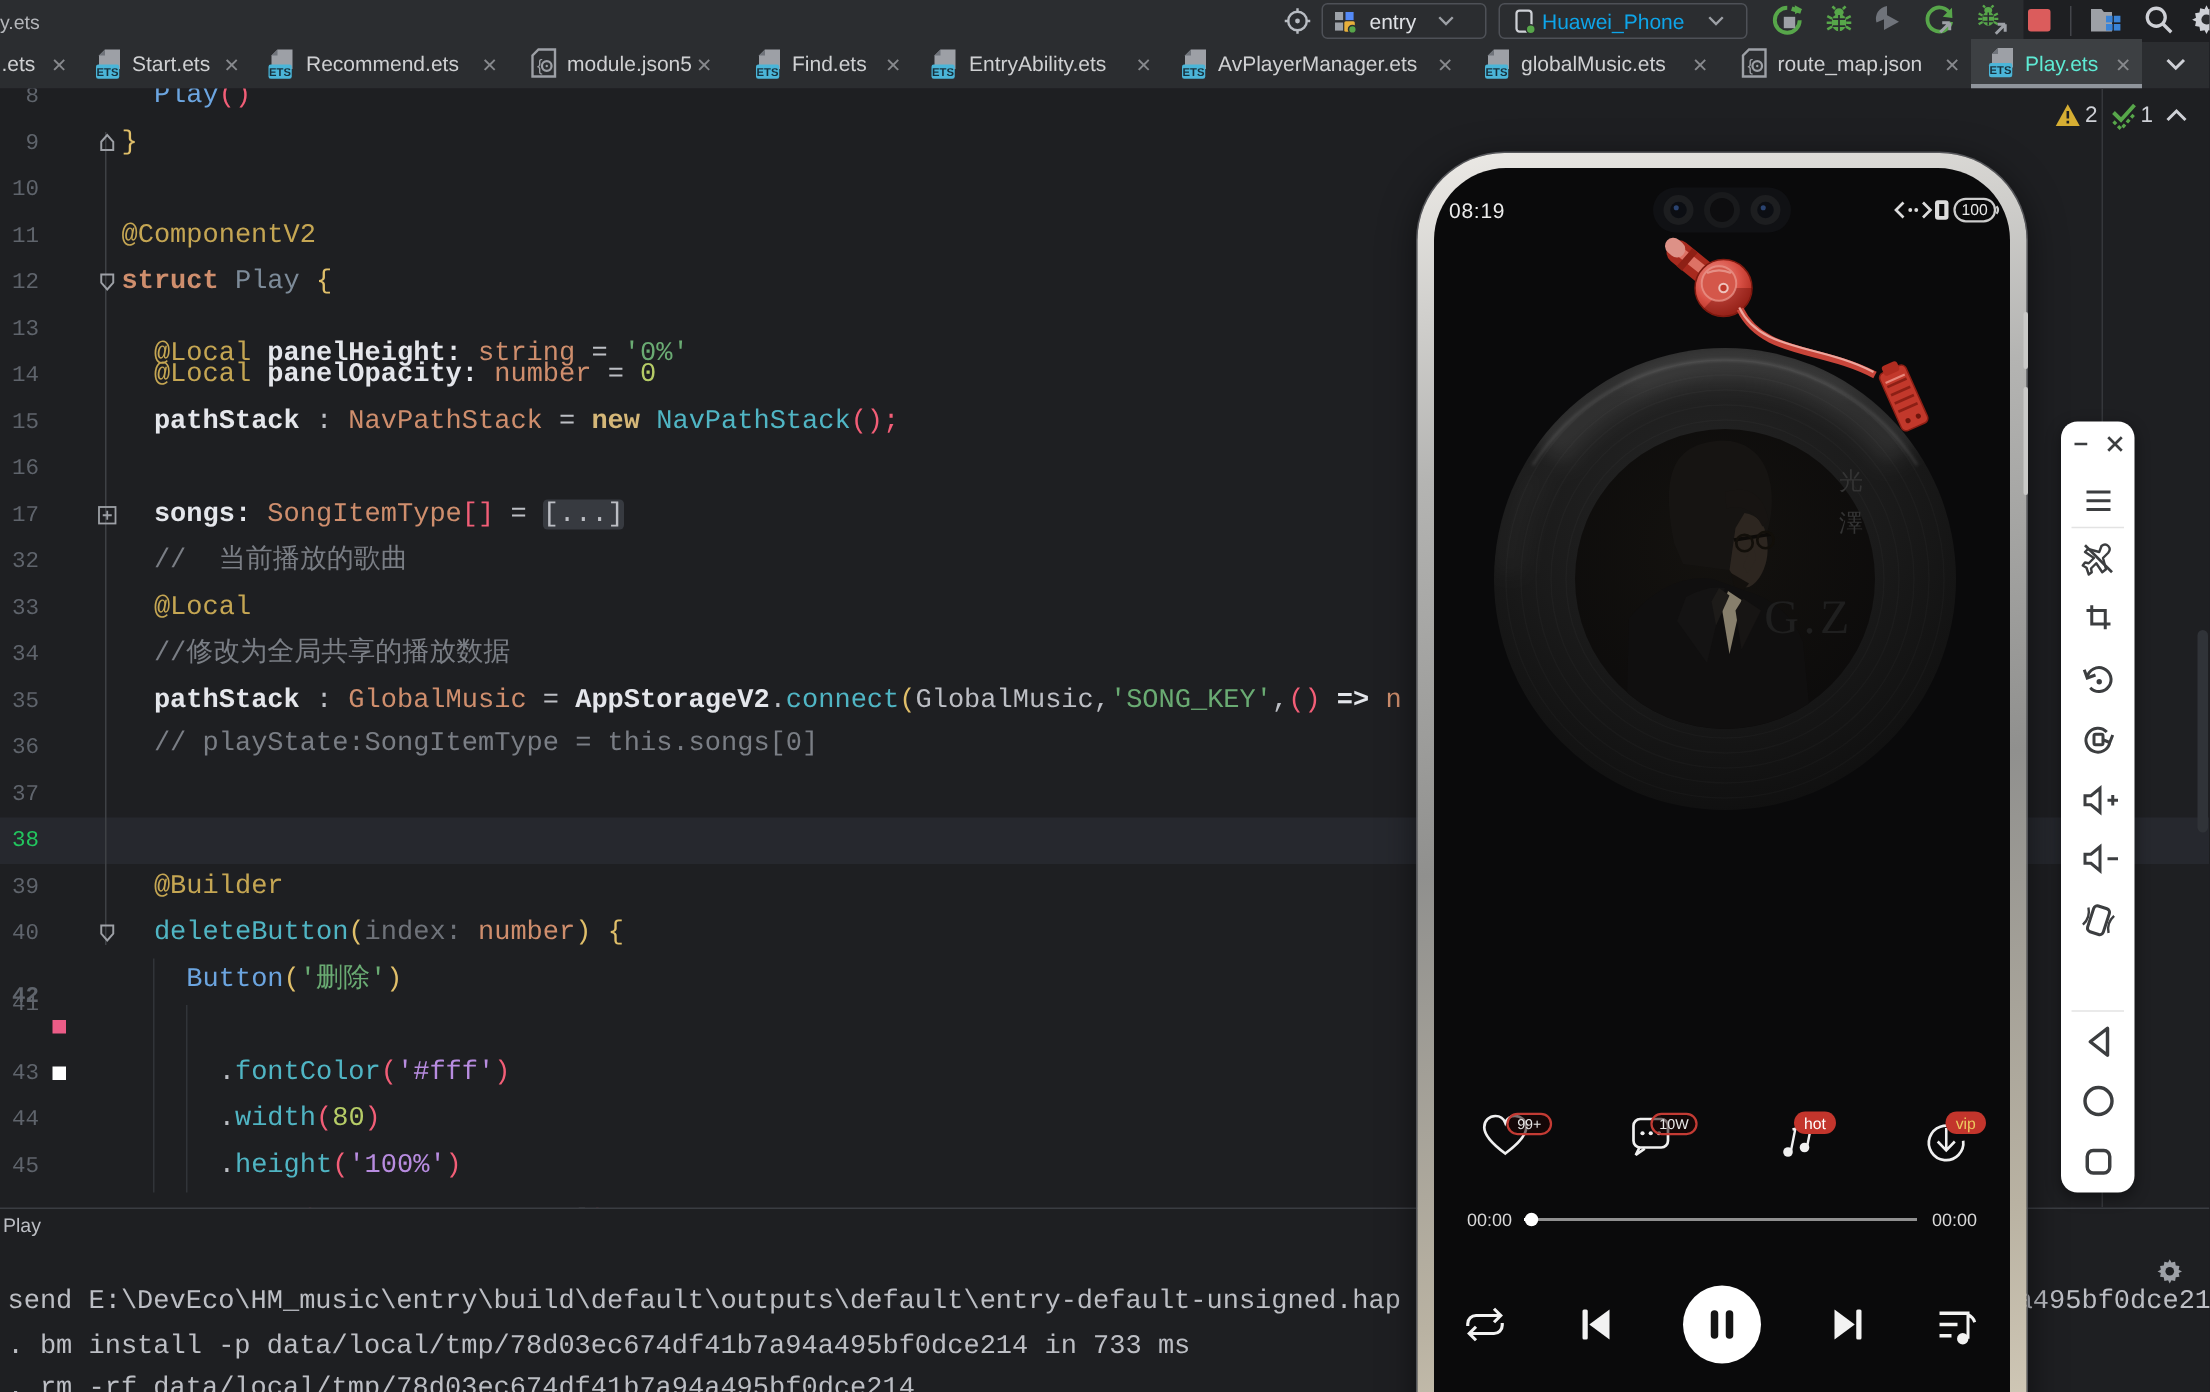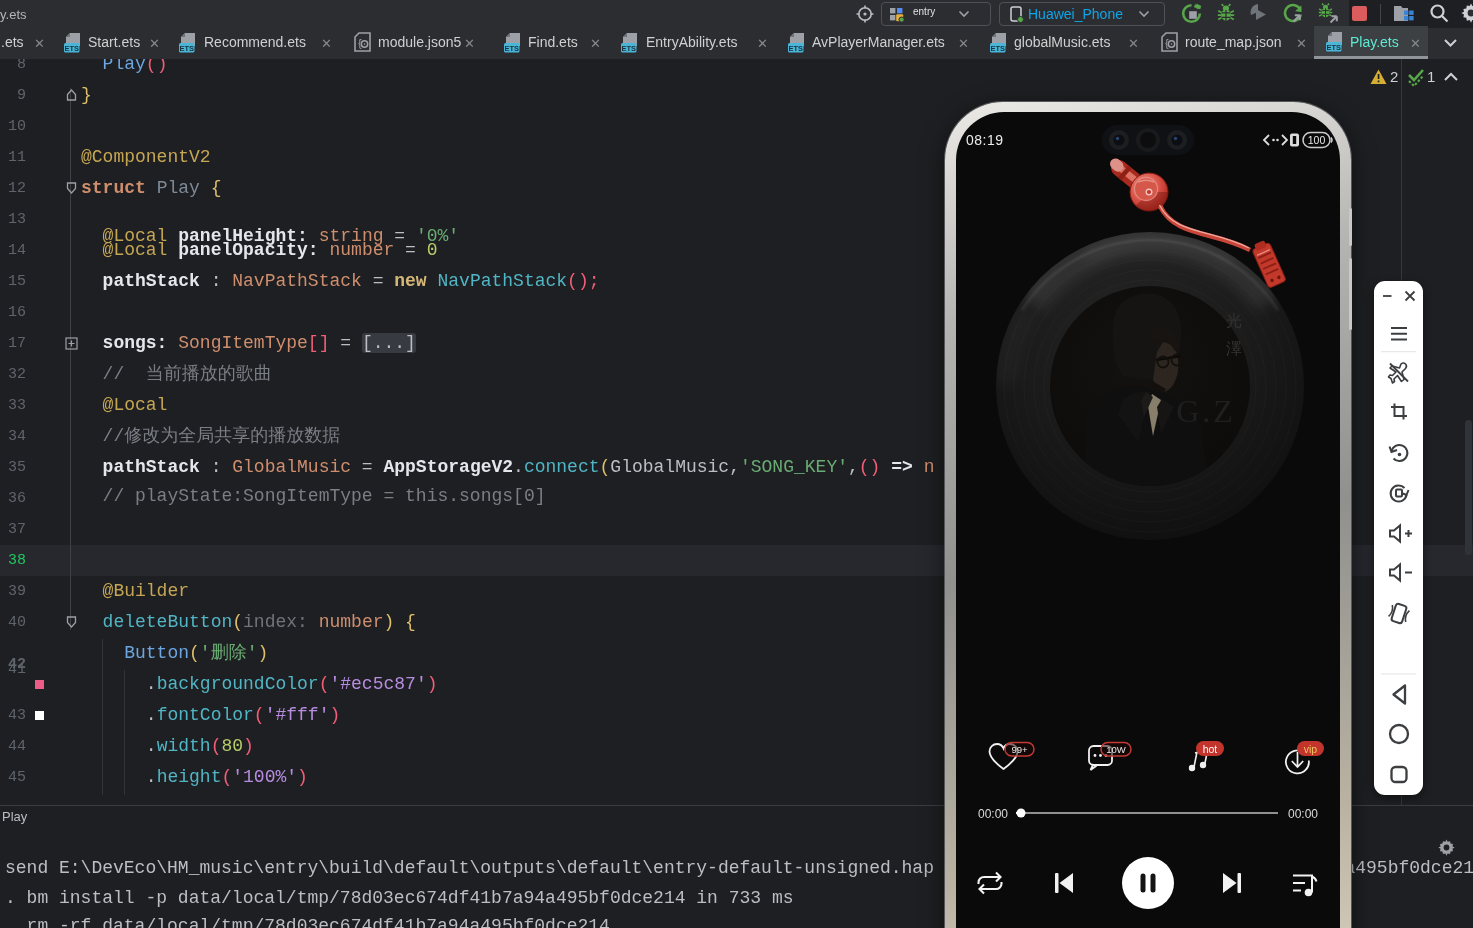--- a/index.html
+++ b/index.html
@@ -48,21 +48,21 @@
     </svg>
 
     <div class="abs" style="left:881px;top:2px;width:110px;height:24px;border:1px solid #4e5157;border-radius:4px;"></div>
     <svg class="abs" style="left:889px;top:7px" width="15" height="15" viewBox="0 0 15 15">
       <rect x="1" y="1" width="5.4" height="5.4" fill="#9da2a8"></rect>
       <rect x="8" y="1" width="5.4" height="5.4" fill="#548af7"></rect>
       <rect x="1" y="8" width="5.4" height="5.4" fill="#9da2a8"></rect>
       <rect x="7.2" y="7.2" width="7" height="7" rx="1" fill="#e8b03c"></rect>
       <circle cx="12.6" cy="12.6" r="2.6" fill="#57a64a" stroke="#2b2d30" stroke-width="1"></circle>
     </svg>
-    <div class="abs" style="left:913px;top:6px;font-size:10px;color:#dfe1e5;">entry</div>
+    <div class="abs" style="left:913px;top:6px;font-size:14px;color:#dfe1e5;">entry</div>
     <svg class="abs" style="left:958px;top:10px" width="12" height="8" viewBox="0 0 12 8" fill="none" stroke="#9da0a6" stroke-width="1.6">
       <path d="M1.5 1.5 L6 6 L10.5 1.5"></path>
     </svg>
 
     <div class="abs" style="left:999px;top:2px;width:166px;height:24px;border:1px solid #4e5157;border-radius:4px;"></div>
     <svg class="abs" style="left:1008px;top:6px" width="16" height="17" viewBox="0 0 16 17">
       <rect x="3" y="1" width="10" height="14" rx="2" fill="none" stroke="#ced0d6" stroke-width="1.5"></rect>
       <circle cx="12.5" cy="13.5" r="3" fill="#57a64a" stroke="#2b2d30" stroke-width="1"></circle>
     </svg>
     <div class="abs" style="left:1028px;top:6px;font-size:14px;color:#0ea5e9;">Huawei_Phone</div>
@@ -278,21 +278,20 @@
     <div class="cline" style="top:207px;">  <span class="wb">pathStack</span> : <span class="typ">NavPathStack</span> = <span class="gold">new</span> <span class="fn">NavPathStack</span><span class="pk">();</span></div>
     <div class="cline" style="top:269px;">  <span class="wb">songs:</span> <span class="typ">SongItemType</span><span class="pk">[]</span> = <span style="background:#373a40;border-radius:3px;color:#bcbec4;">[...]</span></div>
     <div class="cline" style="top:300px;">  <span class="cmt">//  当前播放的歌曲</span></div>
     <div class="cline" style="top:331px;">  <span class="ann">@Local</span></div>
     <div class="cline" style="top:362px;">  <span class="cmt">//修改为全局共享的播放数据</span></div>
     <div class="cline" style="top:393px;">  <span class="wb">pathStack</span> : <span class="typ">GlobalMusic</span> = <span class="wb">AppStorageV2</span>.<span class="fn">connect</span><span class="y">(</span>GlobalMusic,<span class="str">'SONG_KEY'</span>,<span class="pk">()</span> <span class="wb">=&gt;</span> <span class="typ">n</span></div>
     <div class="cline" style="top:422px;text-align:right;">  <span class="cmt">// playState:SongItemType = this.songs[0]</span></div>
     <div class="cline" style="top:517px;">  <span class="ann">@Builder</span></div>
     <div class="cline" style="top:548px;">  <span class="fn">deleteButton</span><span class="y">(</span><span class="gr">index:</span> <span class="typ">number</span><span class="y">)</span> <span class="y">{</span></div>
     <div class="cline" style="top:579px;">    <span class="cls">Button</span><span class="y">(</span><span class="str">'删除'</span><span class="y">)</span></div>
-    <div class="cline" style="top:610px;">      .<span class="fn">backgroundColor</span><span class="pk">(</span><span class="pstr">'#ec5c87'</span><span class="pk">)</span></div>
     <div class="cline" style="top:641px;">      .<span class="fn">fontColor</span><span class="pk">(</span><span class="pstr">'#fff'</span><span class="pk">)</span></div>
     <div class="cline" style="top:672px;">      .<span class="fn">width</span><span class="pk">(</span><span class="num">80</span><span class="pk">)</span></div>
     <div class="cline" style="top:703px;">      .<span class="fn">height</span><span class="pk">(</span><span class="pstr">'100%'</span><span class="pk">)</span></div>
     <div class="cline" style="top:740px;">      .<span class="fn">type</span><span class="pk">(</span>ButtonType.Normal<span class="pk">)</span></div>
     <div class="abs" style="left:1465px;top:361px;width:7px;height:135px;background:#303338;border-radius:4px;"></div>
   </div>
   <div id="bottom">
     <div class="abs" style="left:2px;top:3px;font-size:13px;color:#bcbec4;font-family:'Liberation Sans',sans-serif;">Play</div>
     <div class="log" style="top:52px;">send E:\DevEco\HM_music\entry\build\default\outputs\default\entry-default-unsigned.hap to data/local/tmp/78d03ec674df41b7a94a495bf0dce214</div>
     <div class="log" style="top:82px;">. bm install -p data/local/tmp/78d03ec674df41b7a94a495bf0dce214 in 733 ms</div>

